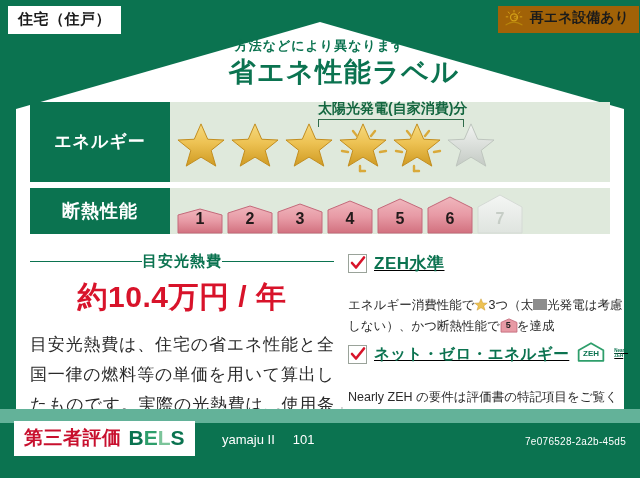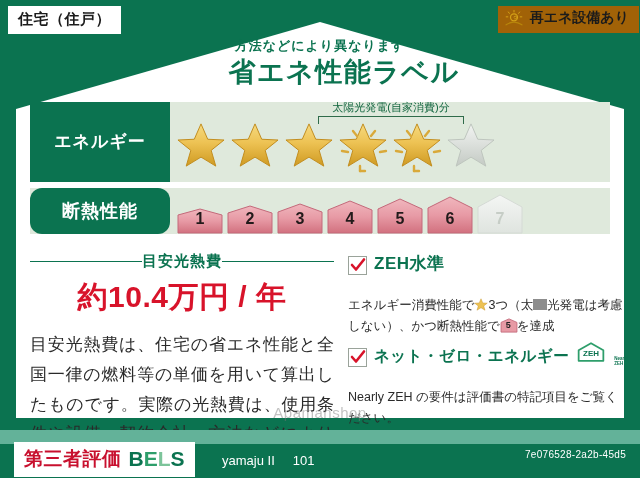--- a/index.html
+++ b/index.html
@@ -86,42 +86,42 @@
   }
   .perf-row .cap {
     background: #0b7350; color: #ffffff;
     font-size: 17px; font-weight: 700;
     display: flex; flex-direction: column;
     align-items: center; justify-content: center;
     letter-spacing: 1px; line-height: 1.25;
     flex: 0 0 140px;
     text-align: center;
   }
-  .perf-row .cap.one-line { font-size: 18px; border-radius: 12px; }
+  .perf-row .cap.one-line { font-size: 18px; }
   .perf-row .vals {
     flex: 1; position: relative;
     display: flex; align-items: center;
   }
 
   
   .energy-row { height: 80px; }
   .stars-wrap {
     display: flex; align-items: center; gap: 2px;
     padding-left: 6px; padding-top: 14px;
   }
   .star { width: 50px; height: 48px; display: block; position: relative; }
   .star-cell { position: relative; width: 52px; height: 56px; }
   .sparkles { position: absolute; inset: 0; pointer-events: none; }
 
   .solar-annot {
     position: absolute; left: 148px; top: -2px; width: 146px;
     text-align: center; z-index: 9;
   }
   .solar-annot .txt {
-    color: #13663f; font-size: 11px; font-weight: 400;
+    color: #13663f; font-size: 14px; font-weight: 700;
     letter-spacing: 0px; white-space: nowrap;
   }
   .solar-annot .bracket {
     height: 8px; margin-top: 1px;
     border-left: 1.5px solid #2f6b4a;
     border-right: 1.5px solid #2f6b4a;
     border-top: 1.5px solid #2f6b4a;
   }
 
   
@@ -164,21 +164,21 @@
     margin-top: 6px; letter-spacing: 0.5px;
   }
   .cost-note {
     margin-top: 12px;
     color: #2a2a2a; font-size: 17px;
     line-height: 1.75; letter-spacing: 0px;
     text-align: justify;
   }
 
   .zeh-item { margin-bottom: 5px; }
-  .zeh-head { display: flex; align-items: flex-end; gap: 7px; }
+  .zeh-head { display: flex; align-items: center; gap: 7px; text-decoration: underline; }
   .chk {
     width: 19px; height: 19px; flex: 0 0 19px;
     border: 1.5px solid #9aa39a; background: #fff;
     position: relative;
   }
   .chk svg { position: absolute; left: 1px; top: 0px; }
   .zeh-title {
     color: #0b7350; font-size: 17px; font-weight: 700; letter-spacing: 0.5px;
     white-space: nowrap;
   }
@@ -209,21 +209,21 @@
   
   .watermark {
     position: absolute; left: 0; right: 0; top: 404px;
     text-align: center; z-index: 9;
     color: rgba(120,120,120,0.45);
     font-size: 15px; letter-spacing: 0.5px;
   }
 
   
   .footer {
-    position: absolute; left: 0; right: 0; bottom: 0; height: 48px;
+    position: absolute; left: 0; right: 0; bottom: 0; height: 69px;
     z-index: 10;
   }
   .footer .band-light {
     position: absolute; left: 0; right: 0; top: 0; height: 14px;
     background: #63b299;
   }
   .footer .band-dark {
     position: absolute; left: 0; right: 0; top: 14px; bottom: 0;
     background: #0b7350;
   }
@@ -246,21 +246,21 @@
   .bldg-name {
     position: absolute; left: 222px; top: 23px;
     color: #ffffff; font-size: 13px; z-index: 3;
     display: flex; gap: 18px;
   }
   .foot-right {
     position: absolute; right: 14px; top: 16px;
     text-align: right; color: #ffffff; z-index: 3;
   }
   .foot-right .d { font-size: 14px; }
-  .foot-right .id { font-size: 10px; margin-top: 3px; letter-spacing: 0.3px; }
+  .foot-right .id { font-size: 10px; margin-top: 11px; letter-spacing: 0.3px; }
 </style>
 </head>
 <body>
 
 <div id="label-root">
 
   <div class="house-frame"></div>
   <div class="house-inner"></div>
 
   <div class="type-badge">住宅（住戸）</div>

